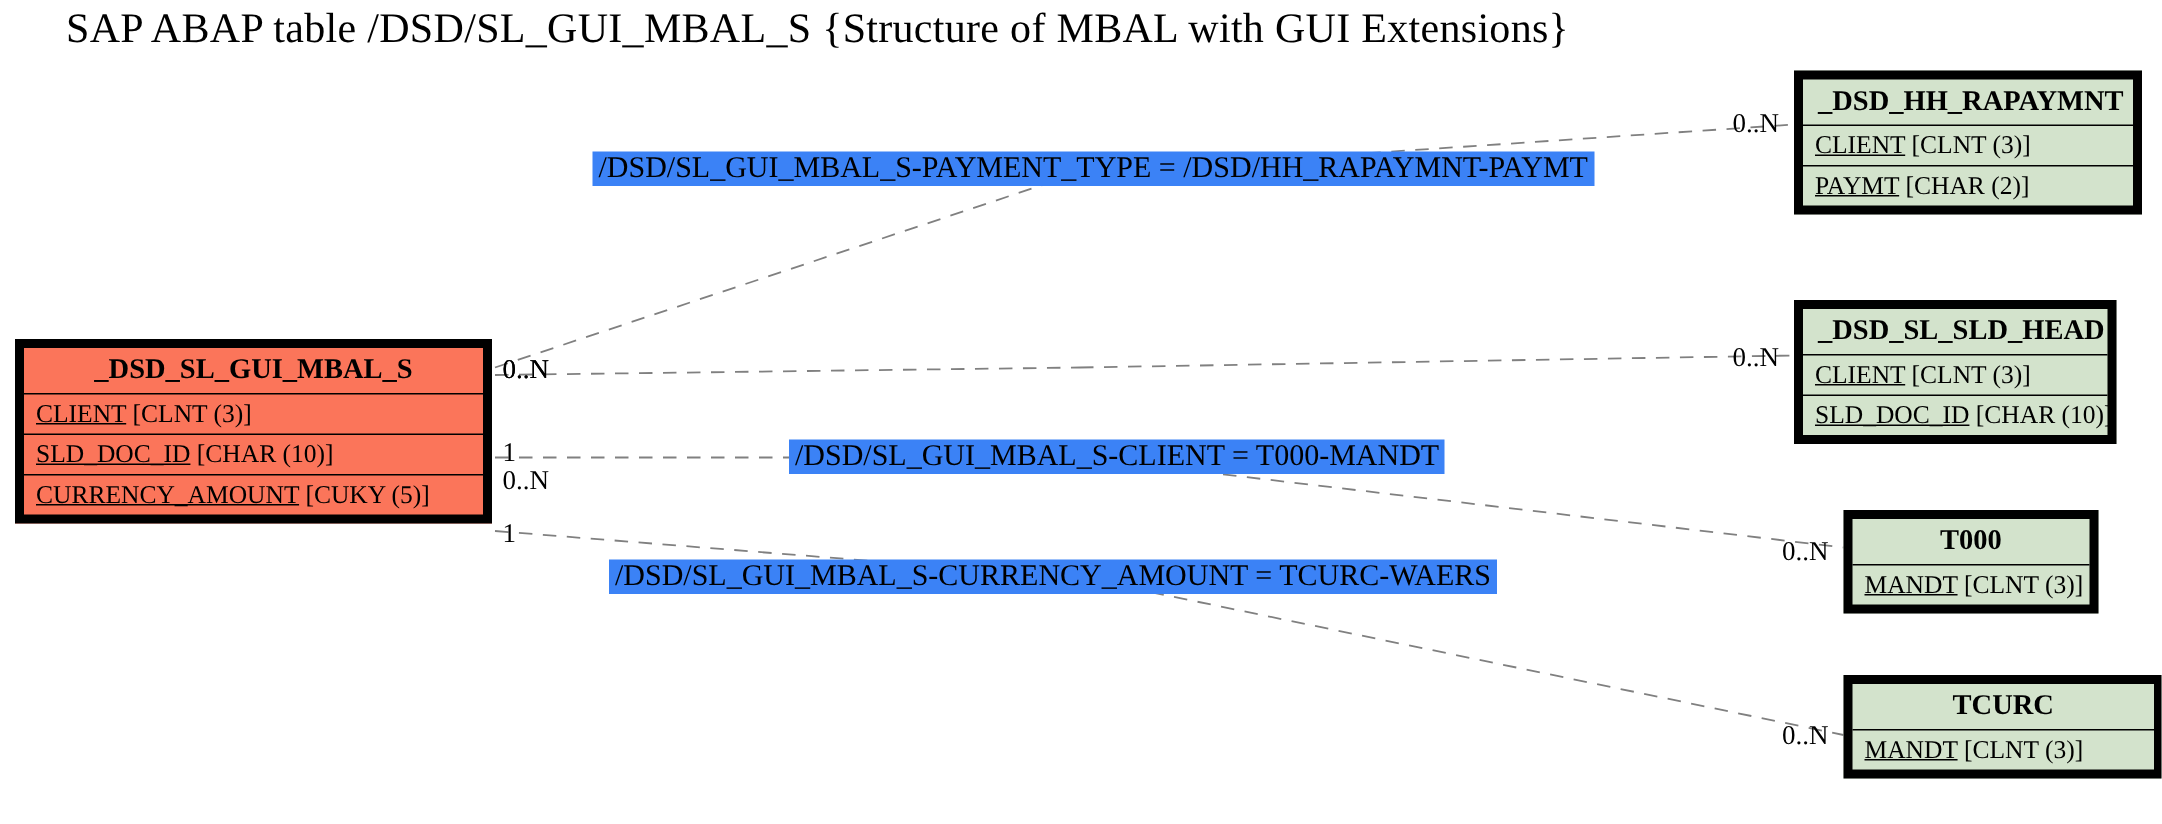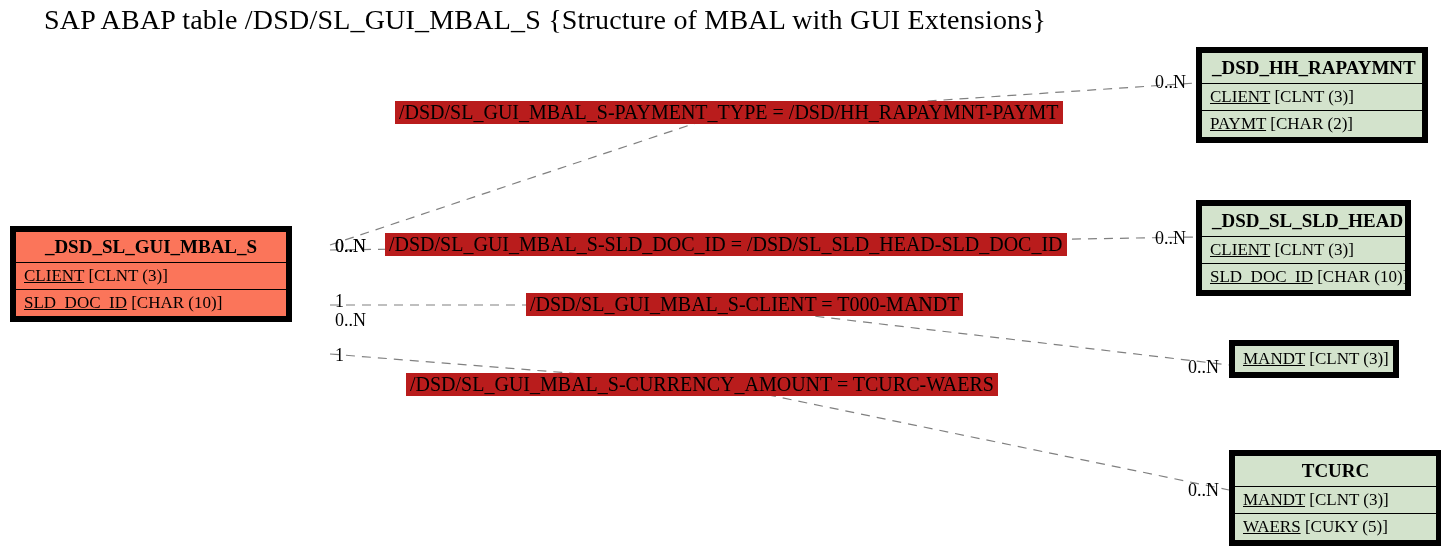--- a/index.html
+++ b/index.html
@@ -49,21 +49,21 @@
   .main-entity { background: #fb755a; }
   .rel-entity  { background: #d3e3cc; }
   .card {
     position: absolute;
     font-size: 18px;
   }
   .lbl {
     position: absolute;
     font-size: 20px;
     white-space: nowrap;
-    background: #b91c1c;
+    background: #3b82f6;
     padding: 0 4px;
   }
   svg.lines {
     position: absolute;
     left: 0; top: 0;
     width: 1441px;
     height: 549px;
     pointer-events: none;
   }
   svg.lines line {
@@ -87,41 +87,44 @@
     <line x1="330" y1="250" x2="720" y2="245"></line>
     <line x1="720" y1="245" x2="1196" y2="237"></line>
 
     <line x1="330" y1="305" x2="720" y2="305"></line>
     <line x1="720" y1="305" x2="1229" y2="365"></line>
 
     <line x1="330" y1="354" x2="720" y2="385"></line>
     <line x1="720" y1="385" x2="1229" y2="490"></line>
   </svg>
 
-  <div class="entity main-entity" style="left:10px; top:226px; width:282px;">
+  <div class="entity main-entity" style="left:10px; top:226px; width:318px;">
     <div class="hdr">_DSD_SL_GUI_MBAL_S</div>
     <div class="row">
       <span class="fname ul">CLIENT</span>
       <span>[CLNT (3)]</span>
     </div>
     <div class="row">
       <span class="fname ul">SLD_DOC_ID</span>
       <span>[CHAR (10)]</span>
+    </div>
+    <div class="row">
+      <span class="fname ul">CURRENCY_AMOUNT</span>
+      <span>[CUKY (5)]</span>
     </div>
   </div>
 
   <div class="card" style="left:335px; top:236px;">0..N</div>
 
   <div class="card" style="left:335px; top:236px;">0..N</div>
   <div class="card" style="left:335px; top:291px;">1</div>
   <div class="card" style="left:335px; top:310px;">0..N</div>
   <div class="card" style="left:335px; top:345px;">1</div>
 
   <div class="lbl" style="left:395px; top:101px;">/DSD/SL_GUI_MBAL_S-PAYMENT_TYPE = /DSD/HH_RAPAYMNT-PAYMT</div>
-  <div class="lbl" style="left:385px; top:233px;">/DSD/SL_GUI_MBAL_S-SLD_DOC_ID = /DSD/SL_SLD_HEAD-SLD_DOC_ID</div>
   <div class="lbl" style="left:510px; top:293px;margin-left:16px;">/DSD/SL_GUI_MBAL_S-CLIENT = T000-MANDT</div>
   <div class="lbl" style="left:406px; top:373px;">/DSD/SL_GUI_MBAL_S-CURRENCY_AMOUNT = TCURC-WAERS</div>
 
   <div class="card" style="left:1155px; top:72px;">0..N</div>
   <div class="entity rel-entity" style="left:1196px; top:47px; width:232px;">
     <div class="hdr">_DSD_HH_RAPAYMNT</div>
     <div class="row">
       <span class="fname ul">CLIENT</span>
       <span>[CLNT (3)]</span>
     </div>
@@ -139,32 +142,29 @@
       <span>[CLNT (3)]</span>
     </div>
     <div class="row">
       <span class="fname ul">SLD_DOC_ID</span>
       <span>[CHAR (10)]</span>
     </div>
   </div>
 
   <div class="card" style="left:1188px; top:357px;">0..N</div>
   <div class="entity rel-entity" style="left:1229px; top:340px; width:170px;">
+    <div class="hdr">T000</div>
     <div class="row">
       <span class="fname ul">MANDT</span>
       <span>[CLNT (3)]</span>
     </div>
   </div>
 
   <div class="card" style="left:1188px; top:480px;">0..N</div>
   <div class="entity rel-entity" style="left:1229px; top:450px; width:213px;">
     <div class="hdr">TCURC</div>
     <div class="row">
       <span class="fname ul">MANDT</span>
       <span>[CLNT (3)]</span>
     </div>
-    <div class="row">
-      <span class="fname ul">WAERS</span>
-      <span>[CUKY (5)]</span>
-    </div>
   </div>
 
 </div>
 
 </body></html>

